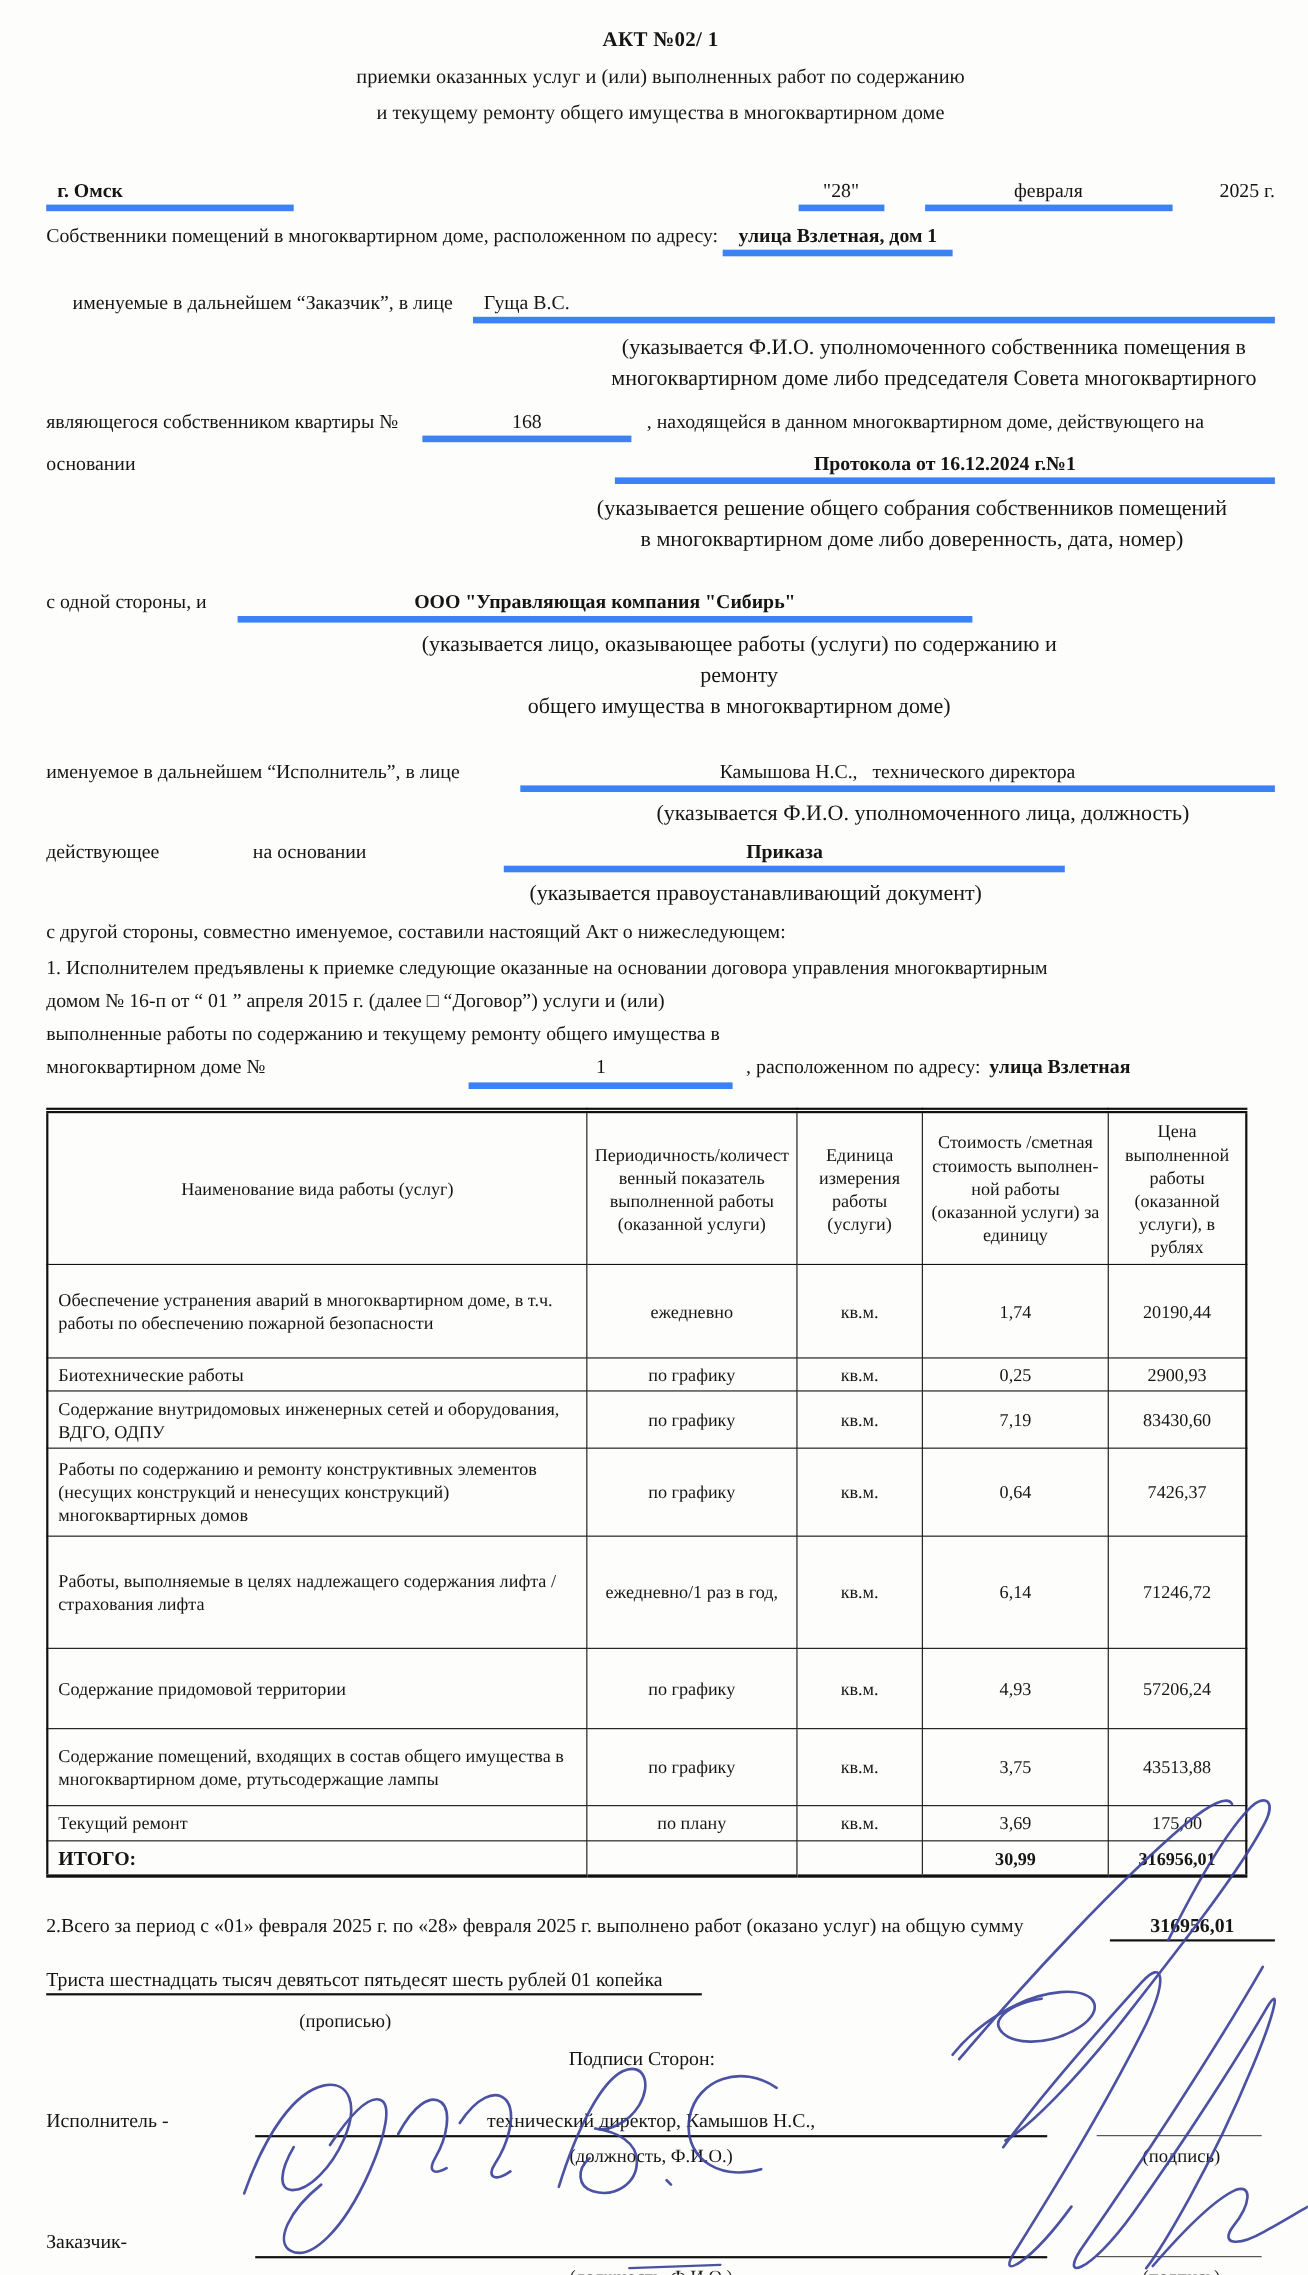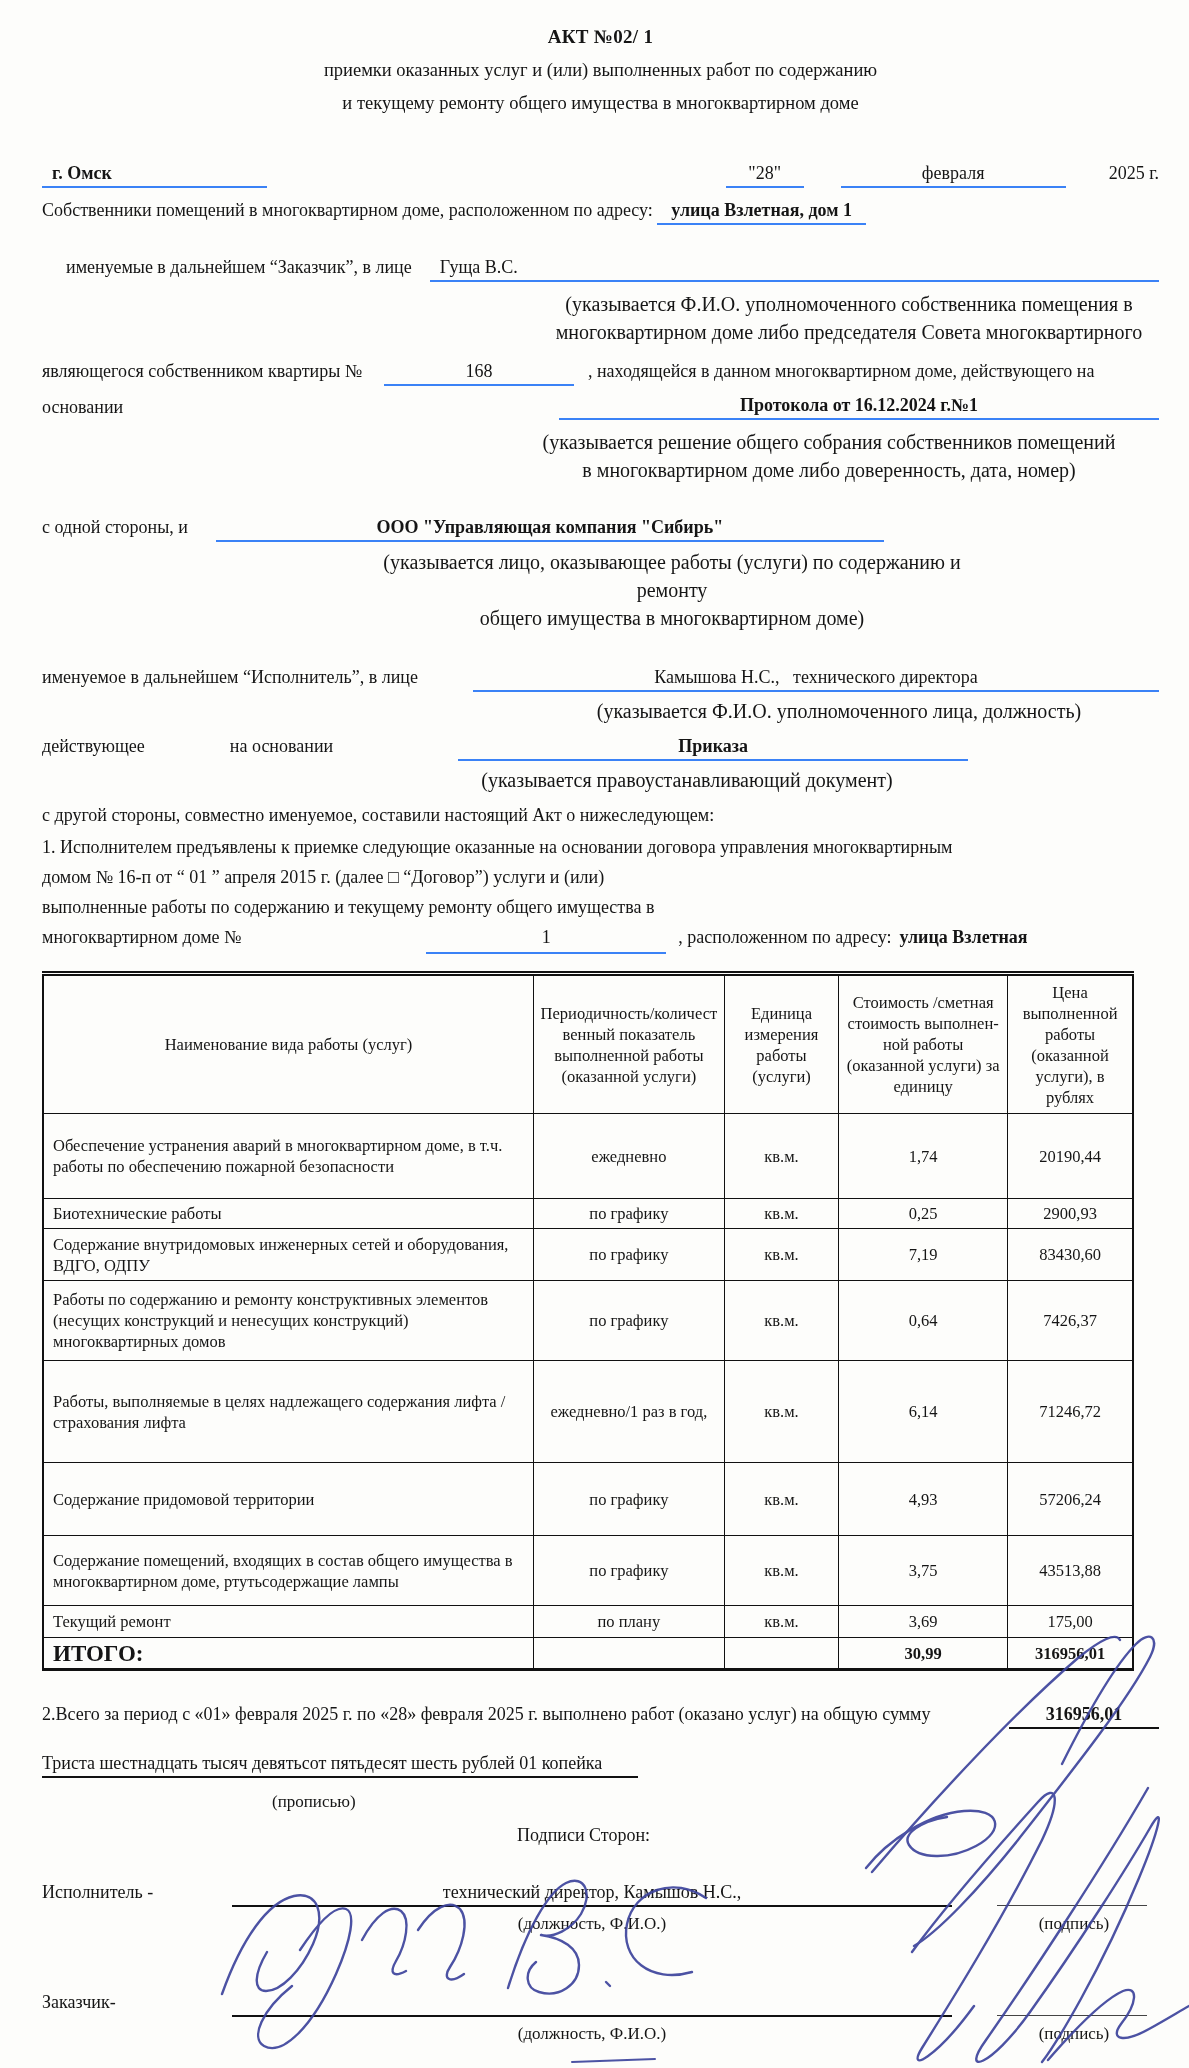--- a/index.html
+++ b/index.html
@@ -8,39 +8,39 @@
     background:#fdfdfb;color:#151515;
     font-family:"Liberation Serif","DejaVu Serif",serif;
     font-size:18px;line-height:26px;
   }
   .page{position:relative;width:1189px;height:2068px;padding:22px 30px 0 42px;box-sizing:border-box;}
   .center{text-align:center;}
   .b{font-weight:bold;}
   .title{font-size:19px;font-weight:bold;margin-top:2px;letter-spacing:.3px;}
   .sub{margin-top:7px;font-size:18.5px;}
   .row{display:flex;align-items:baseline;}
-  .fld{display:inline-block;border-bottom:2px solid #3b82f6;text-align:center;white-space:pre-wrap;}
+  .fld{display:inline-block;border-bottom:6px solid #3b82f6;text-align:center;white-space:pre-wrap;}
   .fld.left{text-align:left;padding-left:10px;}
   .hint{font-size:20px;line-height:28px;text-align:center;}
   .citydate{margin-top:44px;justify-content:space-between;align-items:baseline;}
   .owners{margin-top:9px;}
   .customer-row{margin-top:29px;}
   .indent{padding-left:24px;}
   table{border-collapse:collapse;table-layout:fixed;width:1092px;margin-top:17px;
         font-size:16.5px;line-height:21px;}
   table{border:2px solid #111;border-top:5px double #111;}
   th,td{border:1.8px solid #111;vertical-align:middle;padding:2px 6px;font-weight:normal;}
   td.name{text-align:left;padding-left:9px;}
   td.c,th{text-align:center;}
   .h-head{height:140px;}
   .h1{height:85px;}.h2{height:30px;}.h3{height:52px;}.h4{height:80px;}.h5{height:52px;}
   .h6{height:102px;font-family:Liberation Serif, serif;}.h7{height:73px;}.h8{height:70px;}.h9{height:32px;}
   .h10{height:32px;}
   tr.total td{font-weight:bold;border-bottom:3px solid #111;}
-  tr.total td.name{font-size:23px;}
+  tr.total td.name{font-size:18px;}
   .para2{margin-top:30px;align-items:baseline;}
   .sum-ul{border-bottom:2.5px solid #111;font-weight:bold;min-width:150px;text-align:center;}
   .words{margin-top:21px;font-weight:normal;}
   .words span{border-bottom:2.5px solid #111;padding-right:36px;display:inline-block;}
   .propis{margin-top:11px;padding-left:230px;font-size:17px;}
   .podpisi{margin-top:7px;padding-left:475px;}
   .sigrow{display:flex;align-items:baseline;margin-top:31px;}
   .sigrow .lbl{width:190px;flex:0 0 auto;}
   .sigrow .mid{width:720px;flex:0 0 auto;border-bottom:2.5px solid #111;text-align:center;white-space:pre-wrap;}
   .sigrow .gap{flex:1 1 auto;}
@@ -85,21 +85,21 @@
   <div class="hint" style="width:620px;margin:8px 0 0 auto;">
     <div>(указывается Ф.И.О. уполномоченного собственника помещения в</div>
     <div>многоквартирном доме либо председателя Совета многоквартирного</div>
   </div>
 
   <div class="row" style="margin-top:12px;">
     <span>являющегося собственником квартиры №</span>
     <span class="fld" style="width:190px;margin-left:22px;">168</span>
     <span style="margin-left:14px;">, находящейся в данном многоквартирном доме, действующего на</span>
   </div>
-  <div class="row" style="margin-top:6px;align-items:flex-end;">
+  <div class="row" style="margin-top:6px;">
     <span>основании</span>
     <span class="fld b" style="width:600px;margin-left:auto;margin-right:0;">Протокола от 16.12.2024 г.№1</span>
   </div>
   <div class="hint" style="width:640px;margin:8px 10px 0 auto;">
     <div>(указывается решение общего собрания собственников помещений</div>
     <div>в многоквартирном доме либо доверенность, дата, номер)</div>
   </div>
 
   <div class="row" style="margin-top:30px;">
     <span>с одной стороны, и</span>

